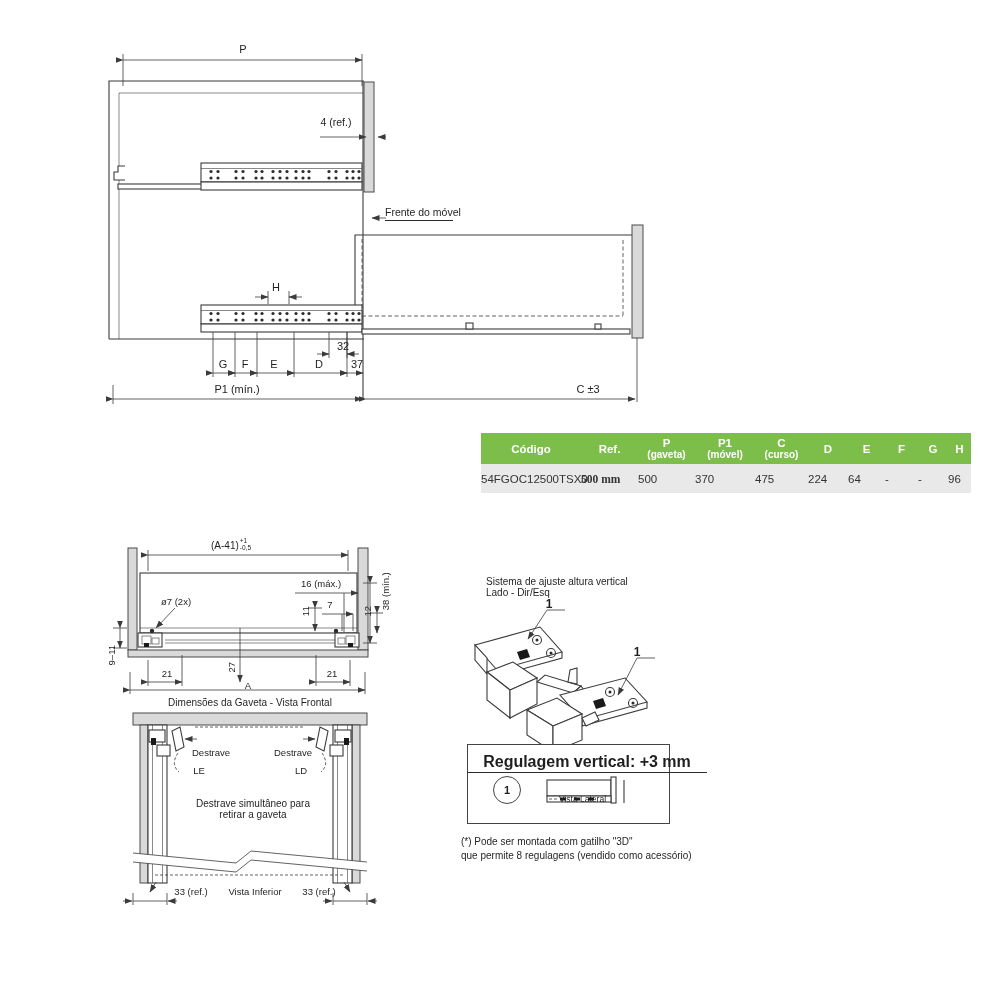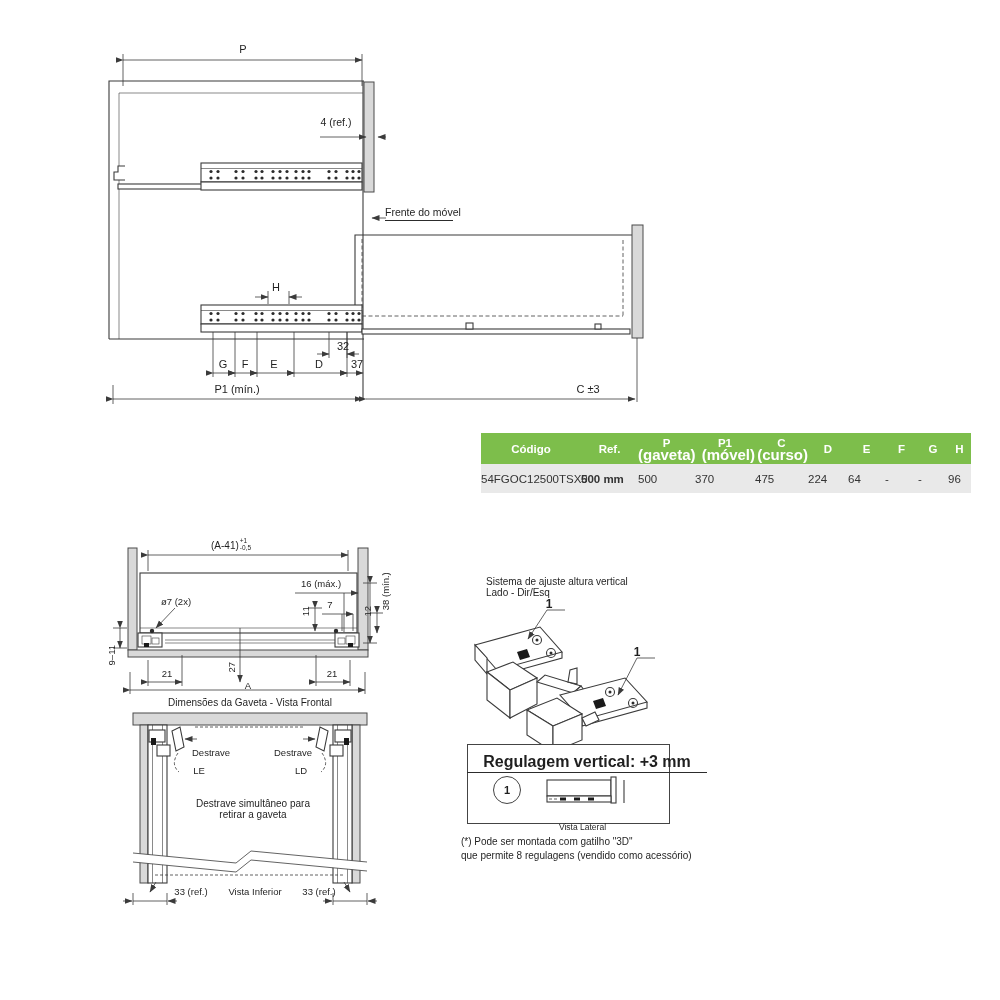--- a/index.html
+++ b/index.html
@@ -20,22 +20,22 @@
   .dash2{stroke-dasharray:3 2;}
   .gray{fill:#d9d9d9;stroke:#4a4a4a;stroke-width:1;}
   .wht{fill:#ffffff;stroke:#3b3b3b;stroke-width:1.1;}
   .blk{fill:#1a1a1a;stroke:none;}
   .dot{fill:#2b2b2b;stroke:none;}
   
   .spec-table{position:absolute;left:481px;top:433px;width:490px;border-collapse:collapse;table-layout:fixed;}
   .spec-table th{background:#7dbe4b;color:#fff;font-size:11.5px;font-weight:bold;line-height:12px;
                  height:31px;padding:0;text-align:center;vertical-align:middle;}
   .spec-table td{background:#e9e9e9;color:#333;font-size:11.5px;height:29px;padding:0;text-align:left;vertical-align:middle;}
-  .spec-table .hsub{display:block;font-size:15px;text-align:right;}
-  .greenref{color:#72b544;font-weight:bold;}
+  .spec-table .hsub{display:block;font-size:10px;}
+  .greenref{color:#72b544;font-weight:bold;font-family:Liberation Serif, serif;}
   .regbox{position:absolute;left:467px;top:744px;width:201px;height:78px;border:1.3px solid #444;background:#fff;}
   .circ{position:absolute;left:493px;top:776px;width:26px;height:26px;border:1.3px solid #444;border-radius:50%;
         text-align:center;line-height:26px;font-size:11px;font-weight:bold;color:#1f1f1f;}
   .tolcol{display:inline-flex;flex-direction:column;font-size:6.5px;line-height:6.5px;text-align:left;vertical-align:top;margin-top:-2px;}
 </style>
 </head>
 <body>
 
 <svg class="abs" style="left:90px;top:40px" width="590" height="375" viewBox="0 0 590 375">
   <defs>
@@ -421,18 +421,18 @@
 <svg class="abs" style="left:540px;top:770px" width="100" height="40" viewBox="0 0 100 40">
   <rect class="wht" x="7" y="10" width="64" height="16"></rect>
   <rect class="wht" x="71" y="7" width="5" height="26"></rect>
   <rect class="wht" x="7" y="26" width="64" height="6"></rect>
   <rect class="blk" x="20" y="27.5" width="6" height="3"></rect>
   <rect class="blk" x="34" y="27.5" width="6" height="3"></rect>
   <rect class="blk" x="48" y="27.5" width="6" height="3"></rect>
   <line class="dim dash2" x1="9" y1="29" x2="19" y2="29"></line>
   <line class="ln" x1="84" y1="10" x2="84" y2="33"></line>
 </svg>
-<span class="lbl f85" style="left:547px;top:823px;width:71px">Vista Lateral</span>
+<span class="lbl f85" style="left:547px;top:795px;width:71px">Vista Lateral</span>
 
 <div class="lbl f10 left" style="left:461px;top:835px;width:260px;line-height:14px">
   <span style="display:block">(*) Pode ser montada com gatilho "3D"</span>
   <span style="display:block">que permite 8 regulagens (vendido como acessório)</span>
 </div>
 
 </body></html>

